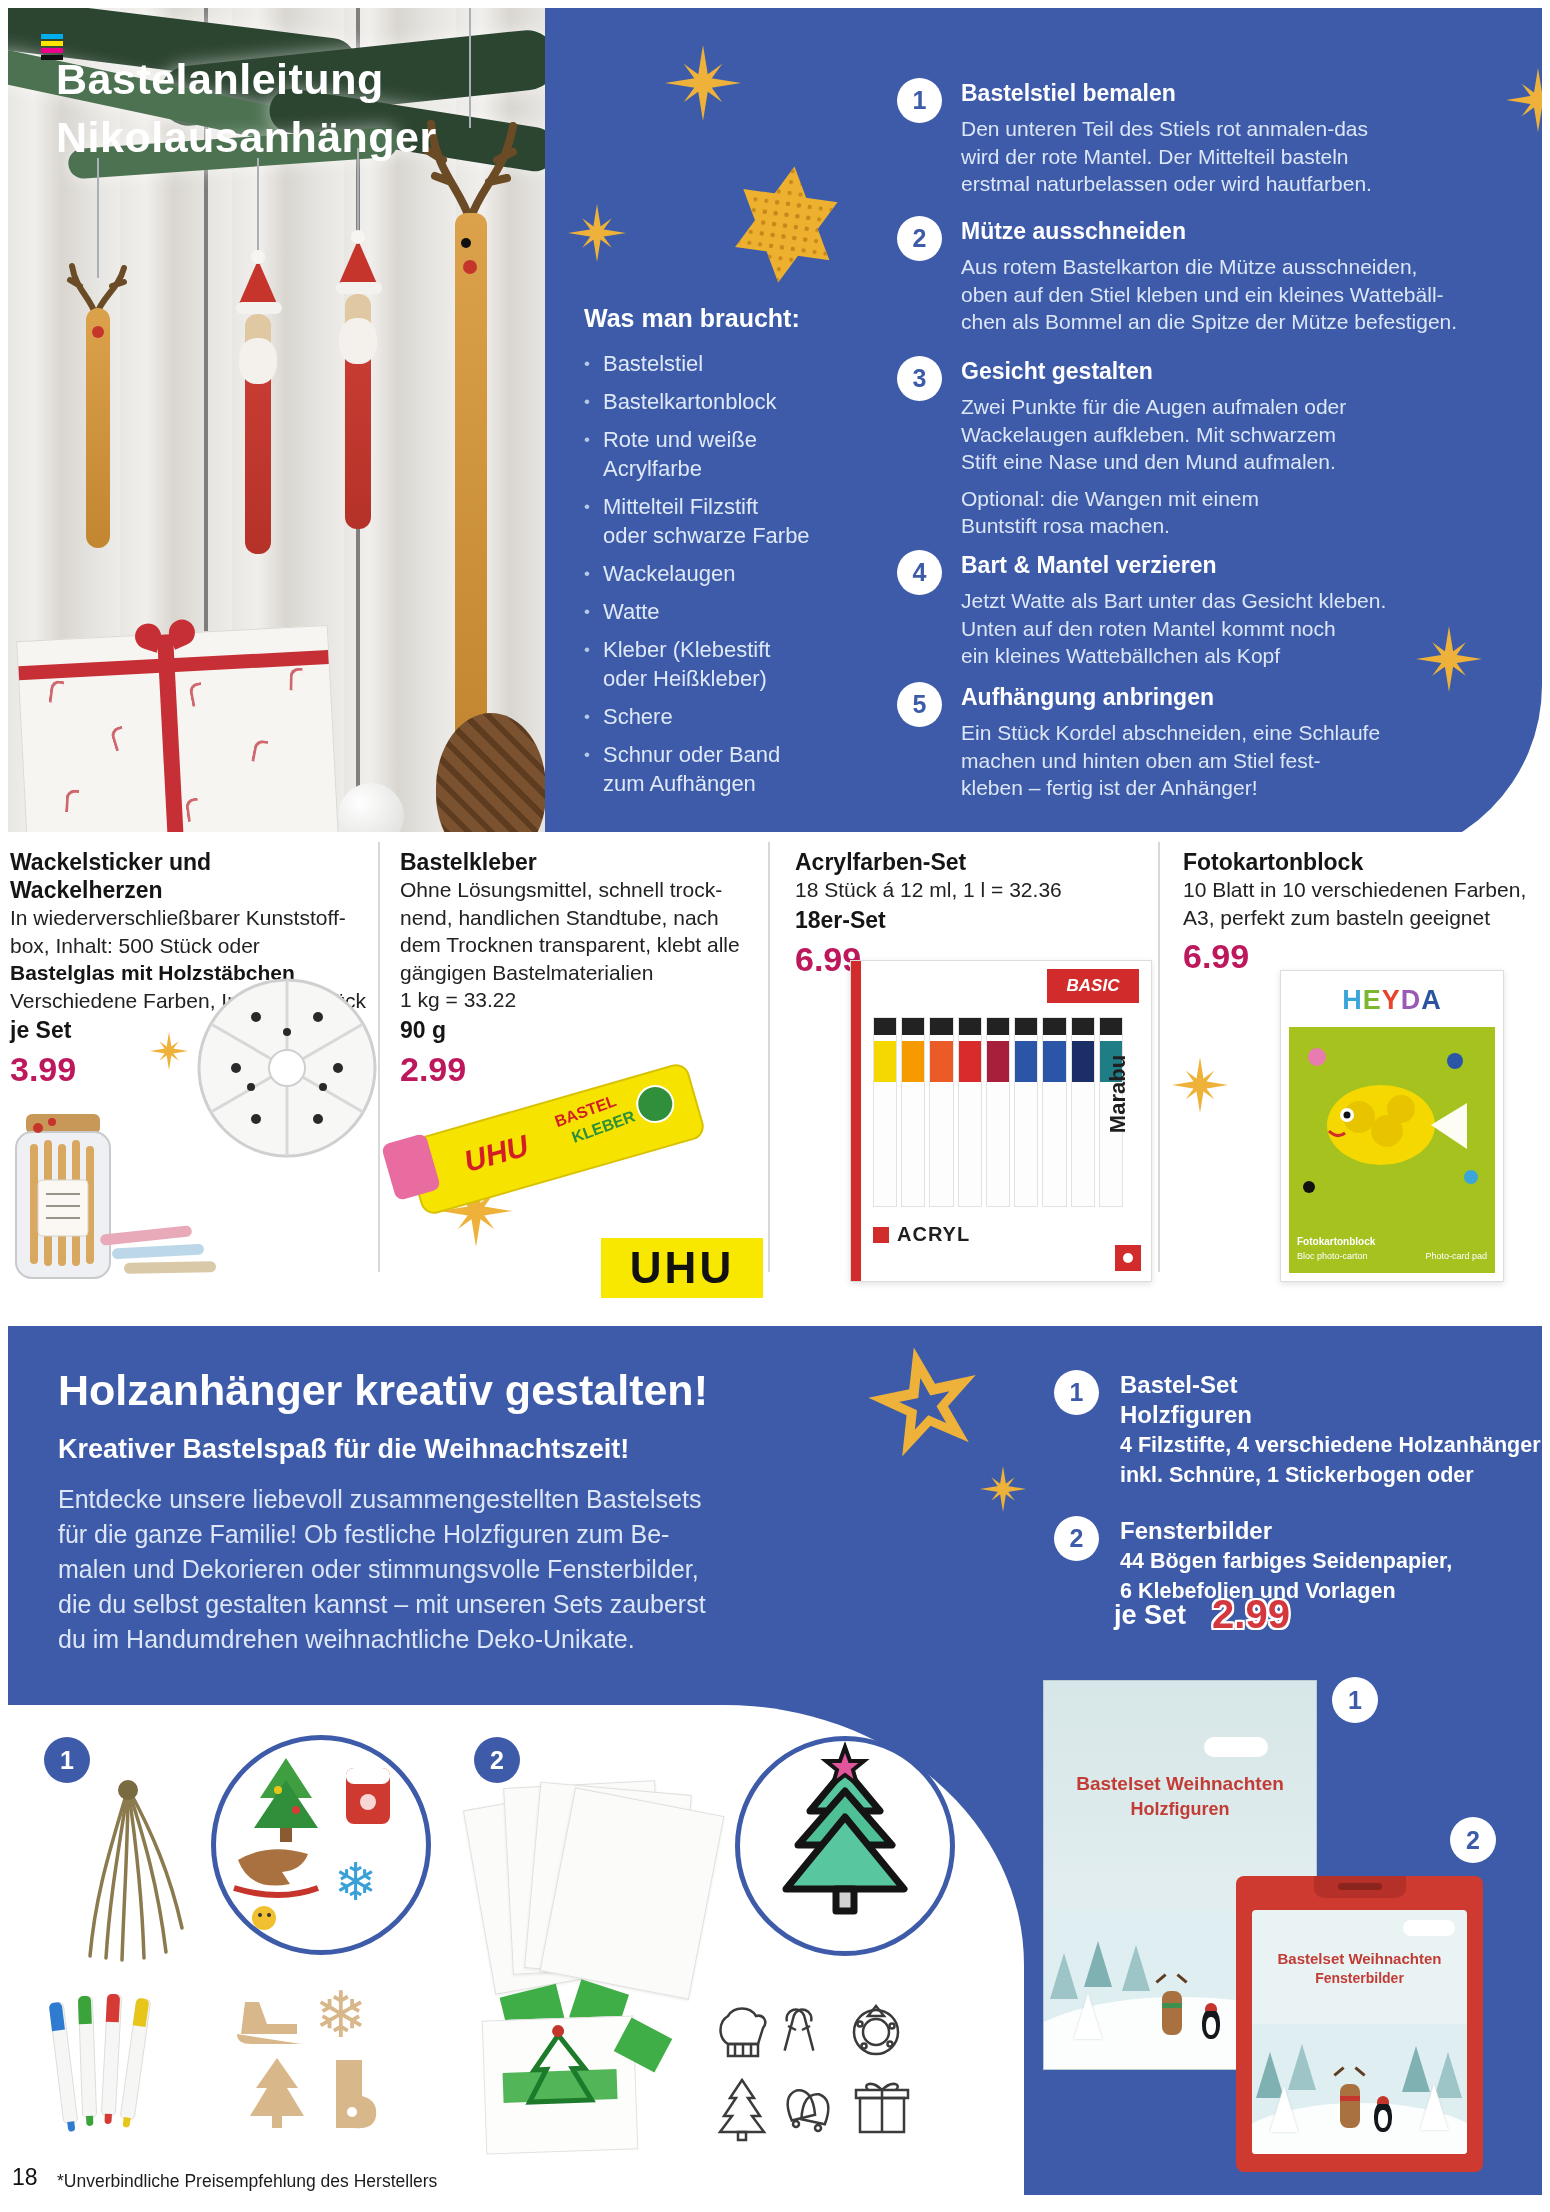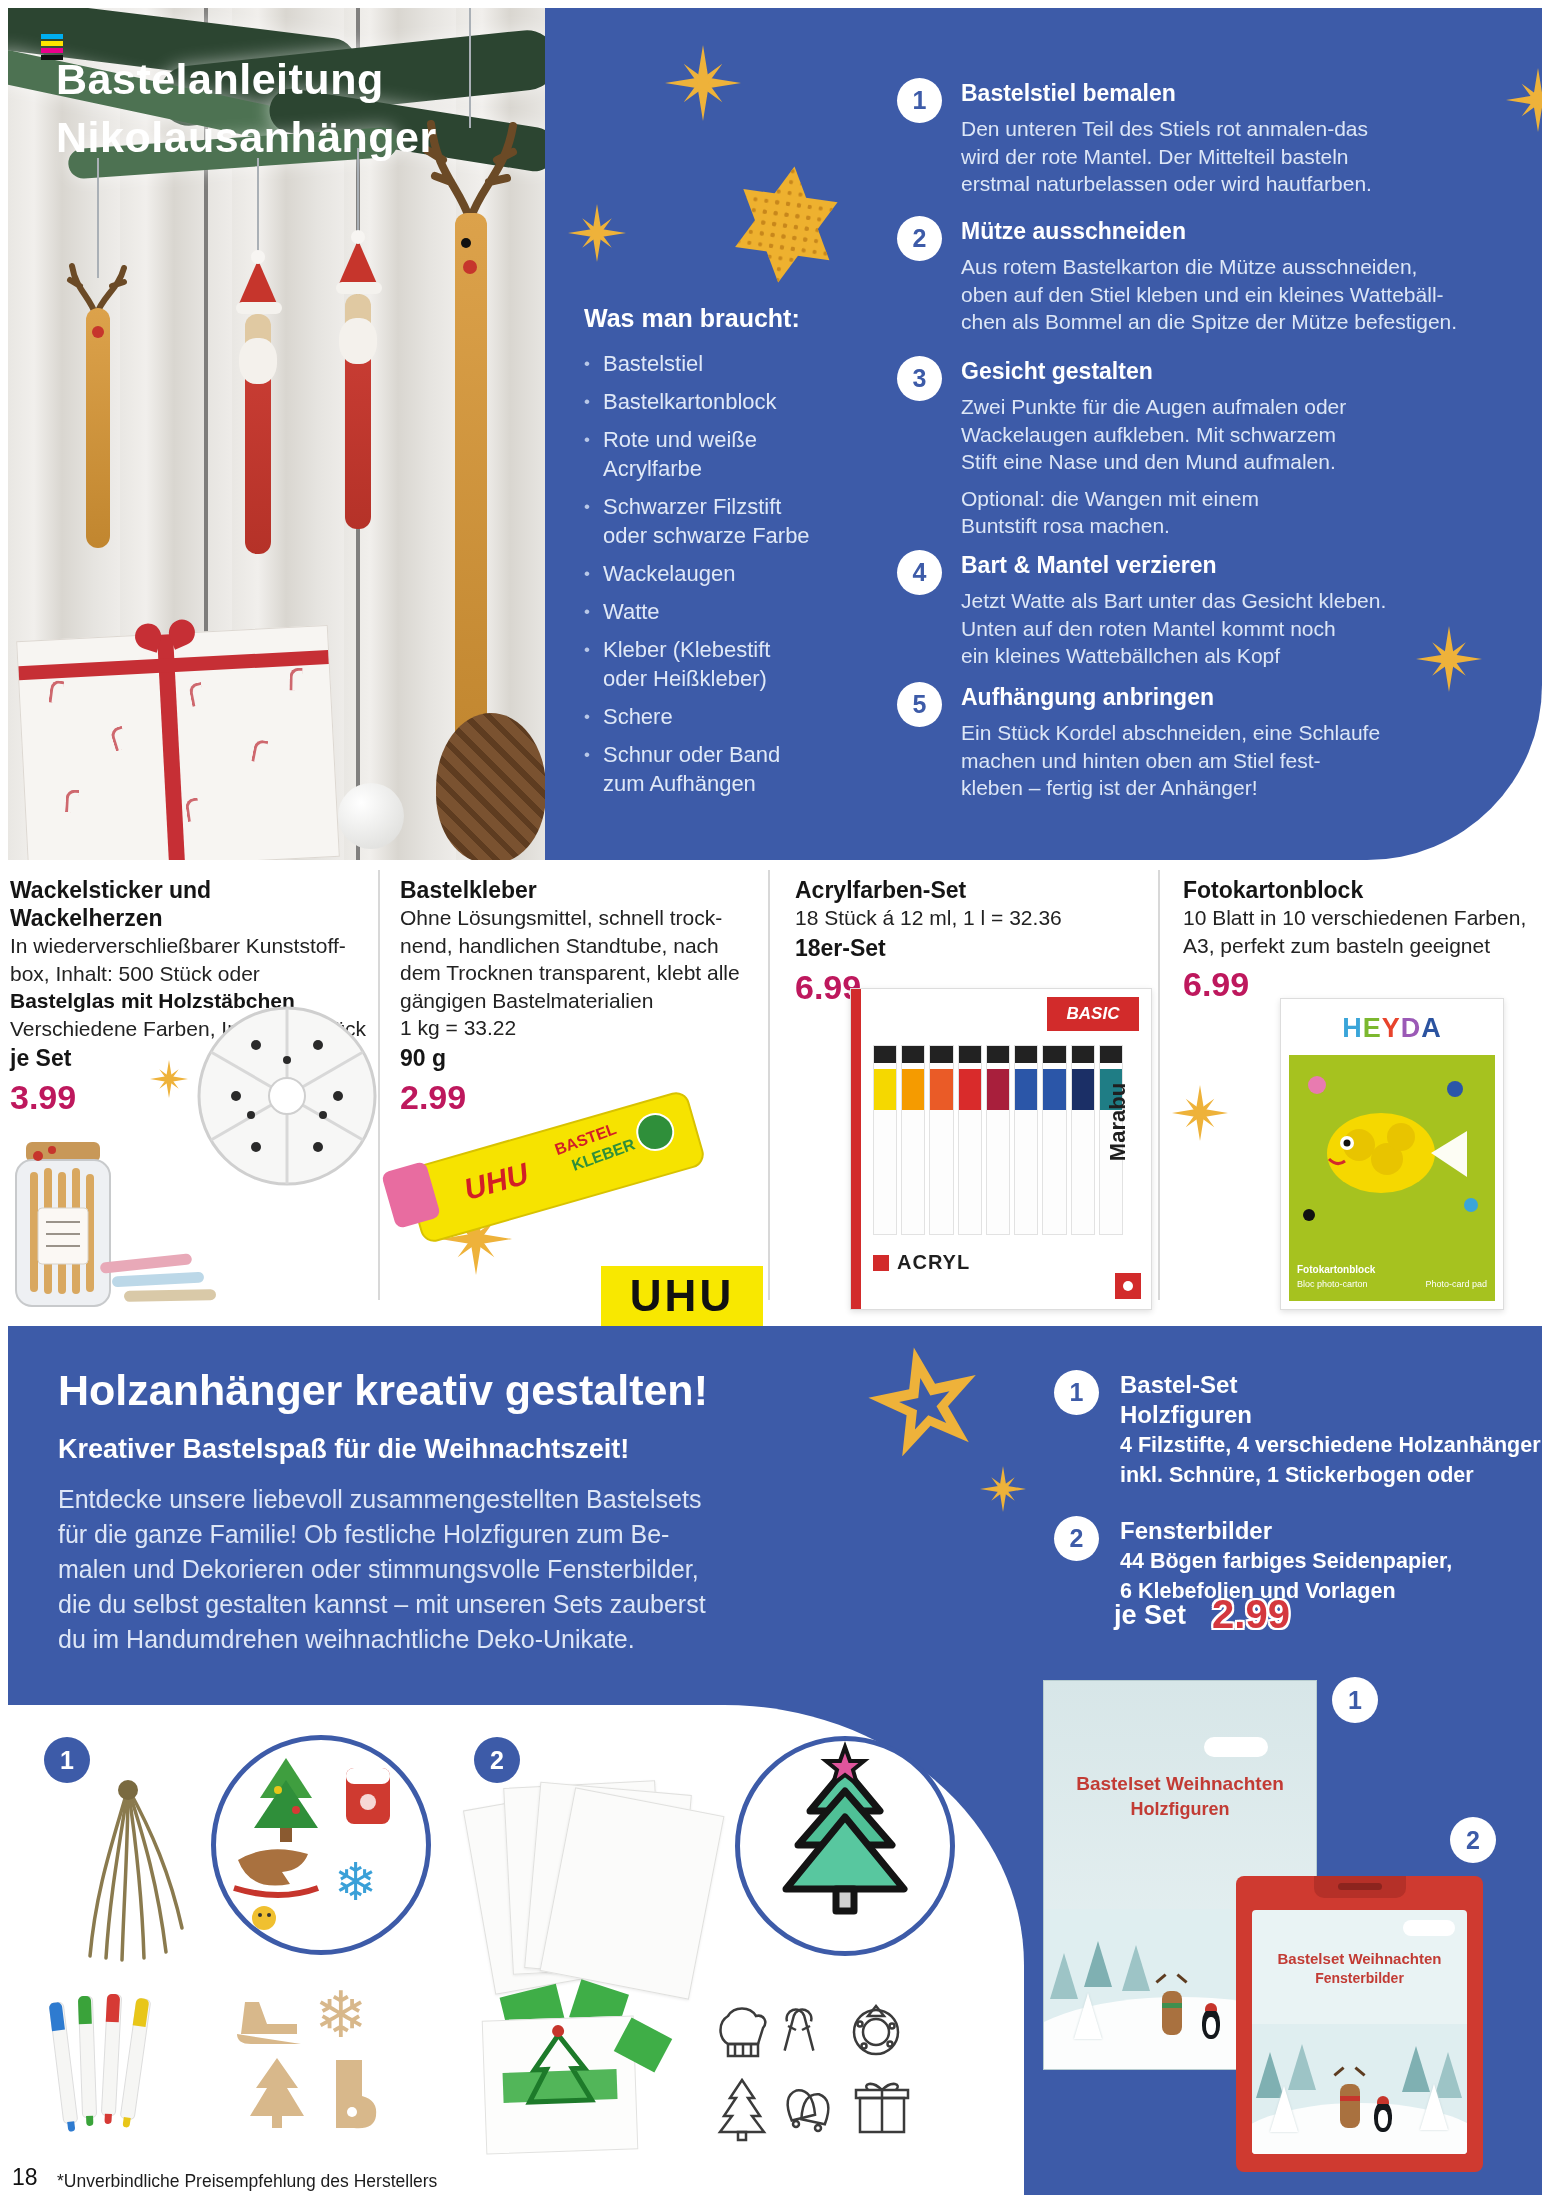--- a/index.html
+++ b/index.html
@@ -41,21 +41,21 @@
   #steps{left:889px;top:70px;width:620px;}
   .step{position:absolute;left:0;display:flex;gap:19px;}
   .num-circle{width:45px;height:45px;border-radius:50%;background:#fff;color:#3d5ba8;
               display:flex;align-items:center;justify-content:center;font-size:25px;font-weight:700;flex:0 0 45px;}
   .step h4{margin:2px 0 8px 0;font-size:23px;color:#fff;}
   .step .line{font-size:21px;line-height:27.5px;color:#dce6f6;}
   .para2{margin-top:9px;}
   
   .star{position:absolute;}
   
-  #band{left:8px;top:860px;width:1534px;height:466px;background:#fff;}
+  #band{left:8px;top:832px;width:1534px;height:466px;background:#fff;}
   .vdiv{position:absolute;top:10px;height:430px;width:1.5px;background:#d8d8d8;}
   .pcol{position:absolute;top:16px;}
   .p-title{font-size:23px;font-weight:700;line-height:28px;color:#151515;}
   .p-line{font-size:21px;line-height:27.5px;color:#222;}
   .p-bold{font-weight:700;color:#151515;}
   .p-unit{font-size:23px;font-weight:700;margin-top:3px;color:#151515;}
   .price{font-size:34px;font-weight:700;color:#be185d;margin-top:6px;}
   .tissue{position:absolute;width:150px;height:185px;background:#fbfbfa;border:1px solid #e0e0de;box-shadow:0 1px 3px rgba(0,0,0,.08);}
   
   #bottom{left:8px;top:1326px;width:1534px;height:869px;}
@@ -223,21 +223,21 @@
       <div class="mat-item">
           <span class="mat-bullet">•</span>
           <div class="mat-lines">
             <span>Rote und weiße</span>
             <span>Acrylfarbe</span>
           </div>
         </div>
       <div class="mat-item">
           <span class="mat-bullet">•</span>
           <div class="mat-lines">
-            <span>Schwarzer Filzstift</span>
+            <span>Mittelteil Filzstift</span>
             <span>oder schwarze Farbe</span>
           </div>
         </div>
       <div class="mat-item">
           <span class="mat-bullet">•</span>
           <div class="mat-lines">
             <span>Wackelaugen</span>
           </div>
         </div>
       <div class="mat-item">

